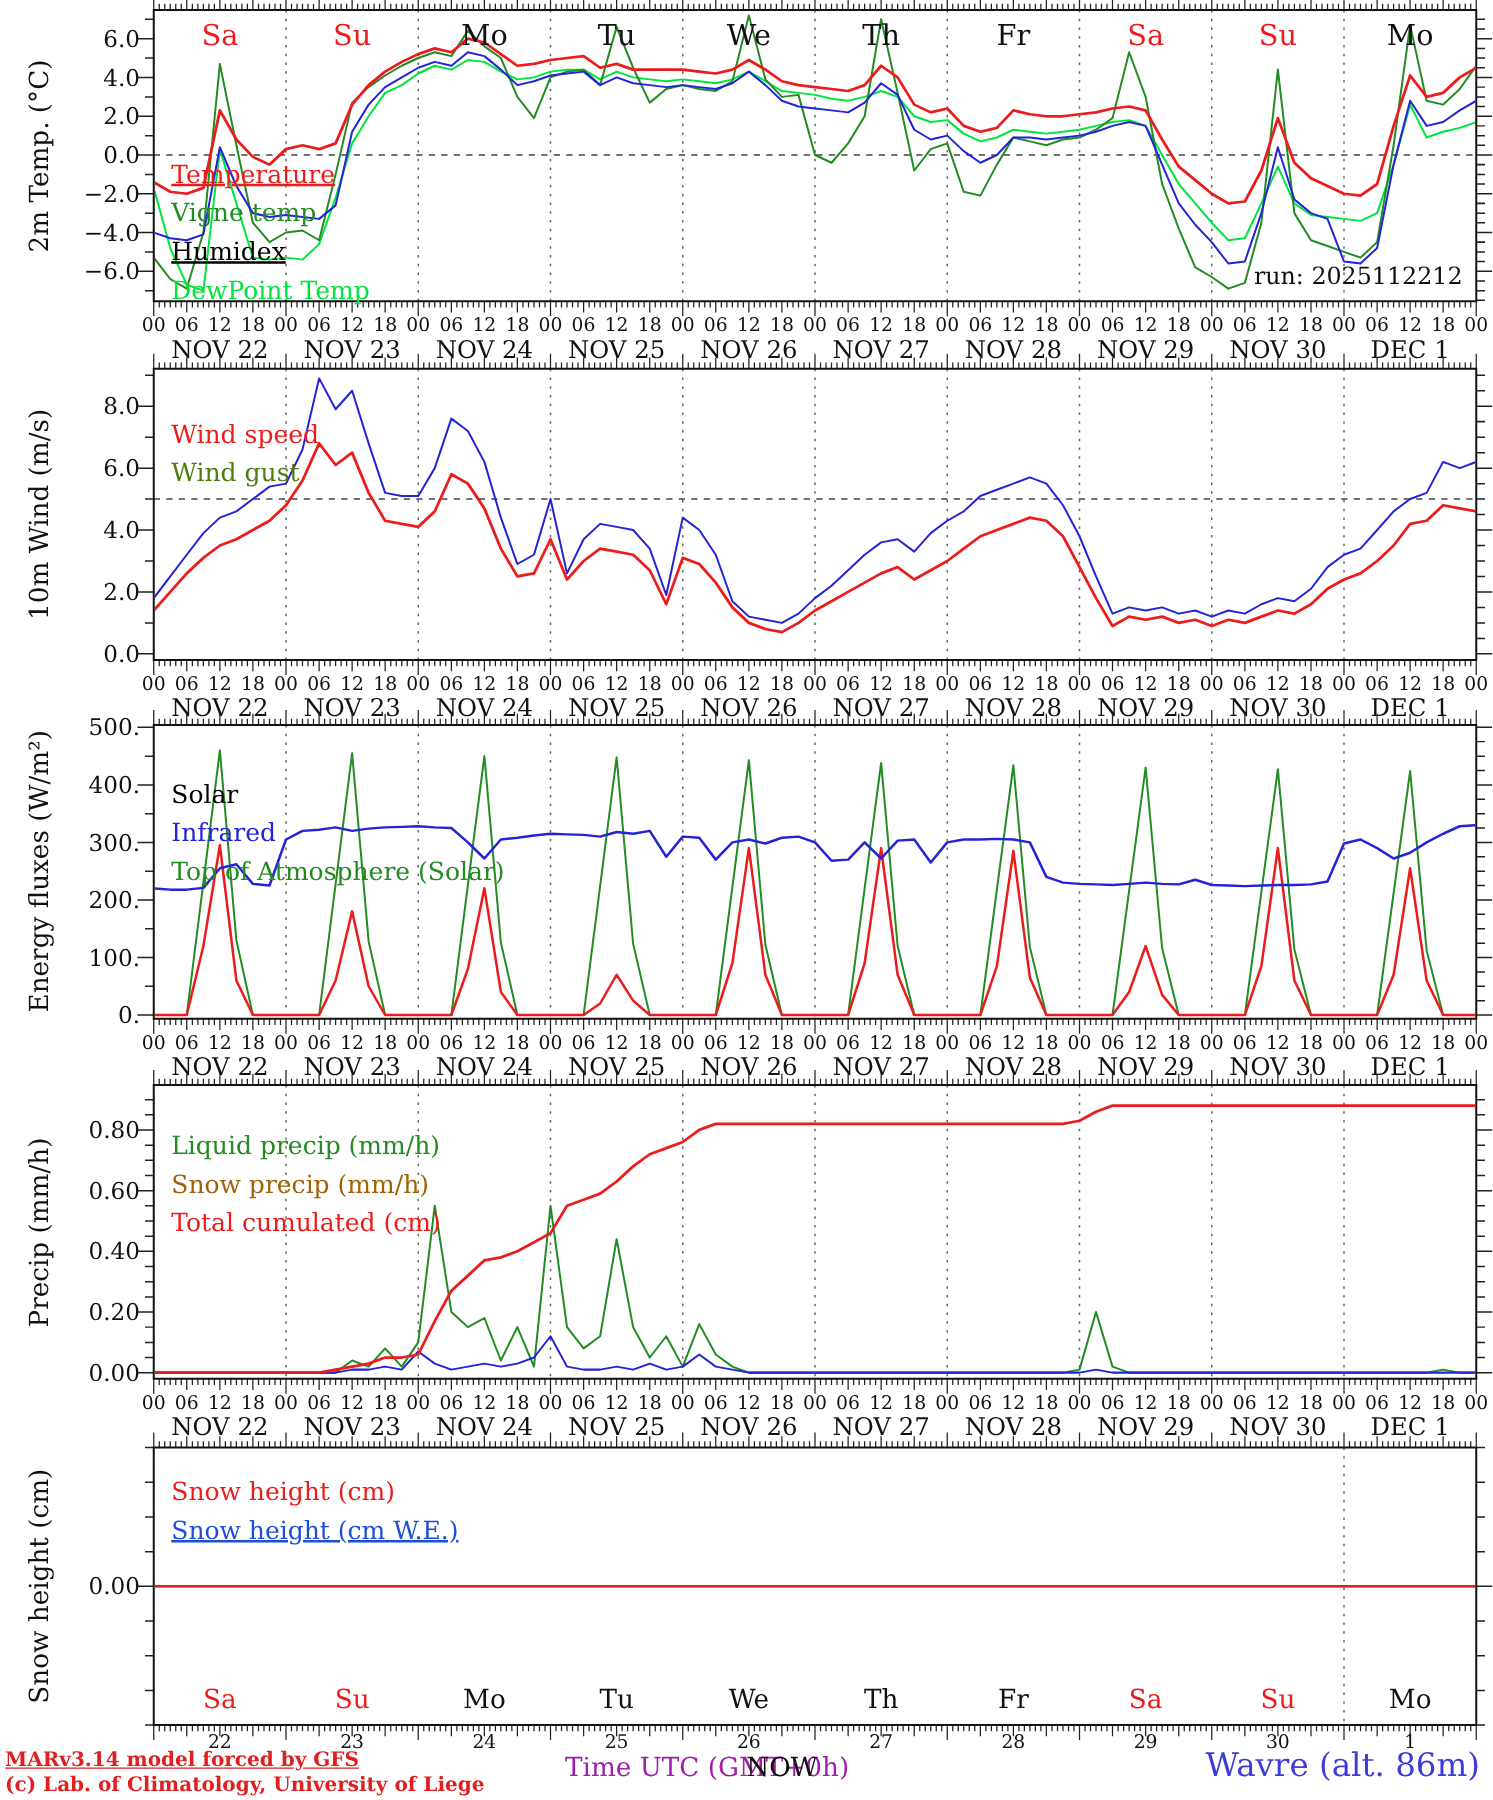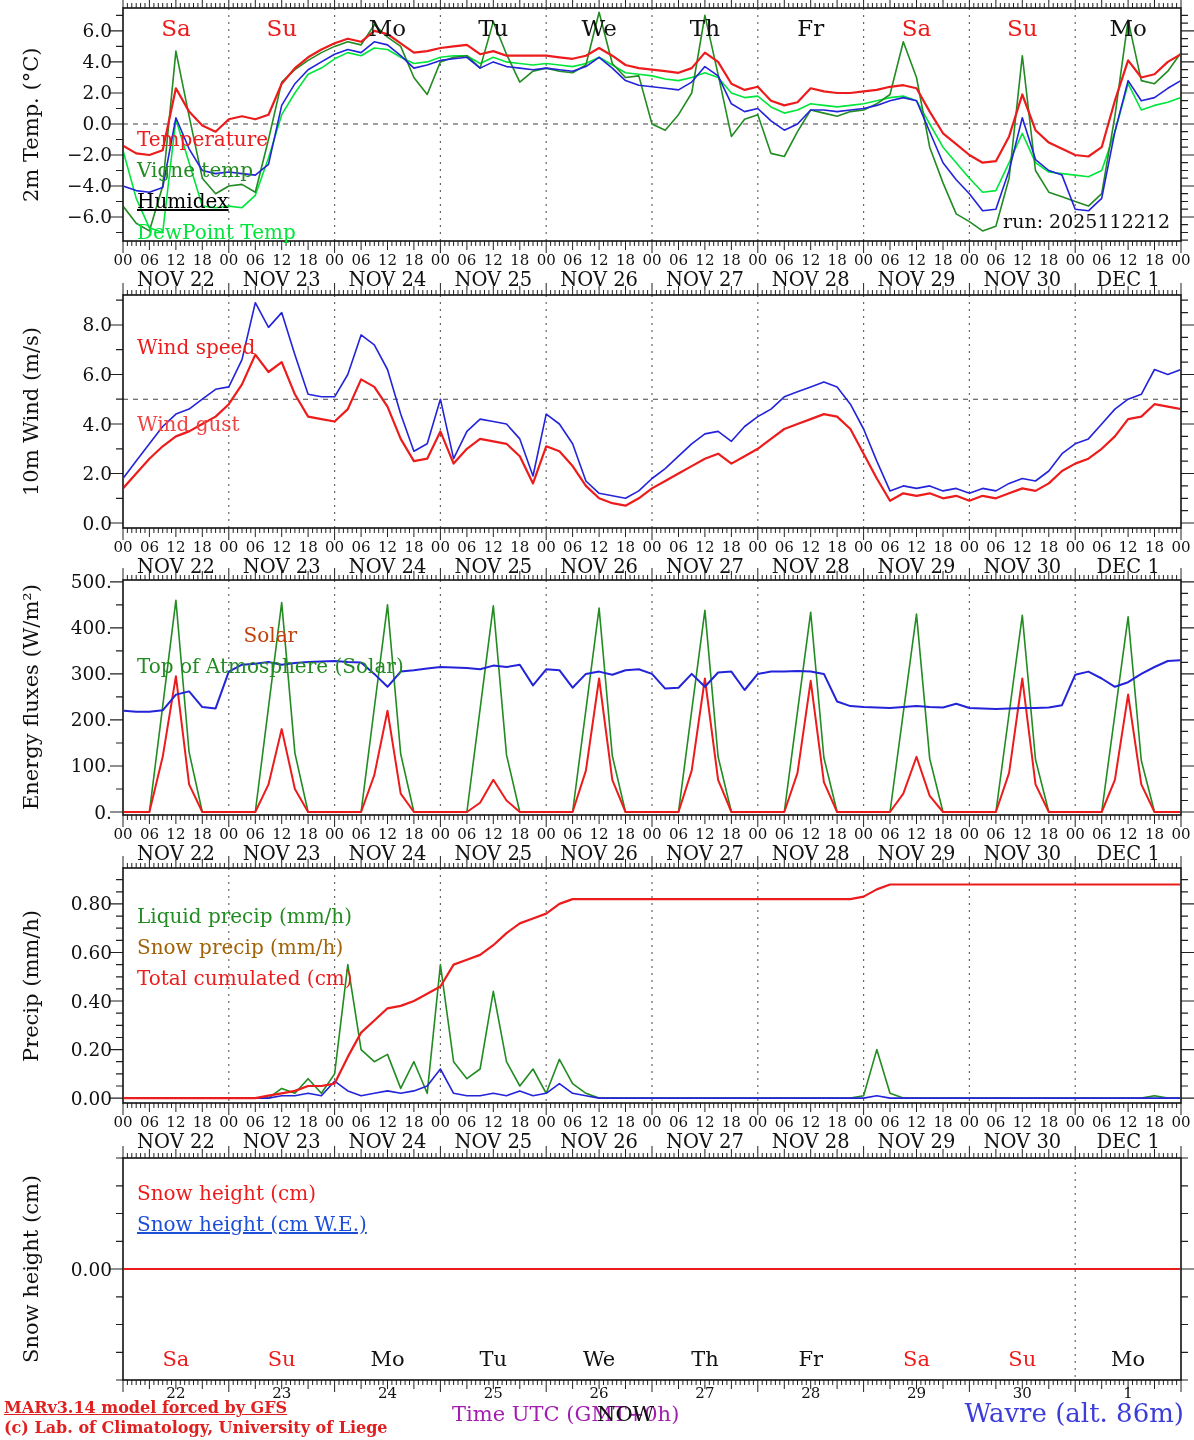--- a/index.html
+++ b/index.html
@@ -370,34 +370,35 @@
       <text x="1128.1" y="1398" font-size="15" text-anchor="middle" fill="#111111" font-family="&quot;DejaVu Serif&quot;, serif">1</text>
     </svg>
 
   <div class="ylab" style="left:14px;top:8px;height:233px;width:34px;">2m Temp. (°C)</div>
   <div class="ylab" style="left:14px;top:295px;height:233px;width:34px;">10m Wind (m/s)</div>
   <div class="ylab" style="left:14px;top:580px;height:235px;width:34px;">Energy fluxes (W/m²)</div>
   <div class="ylab" style="left:14px;top:868px;height:235px;width:34px;">Precip (mm/h)</div>
   <div class="ylab" style="left:14px;top:1158px;height:222px;width:34px;">Snow height (cm)</div>
 
   <div class="legend" style="left:137px;top:124px;">
-    <div class="li" style="color: rgb(236, 28, 28);">Temperature</div>
+    <div class="li" style="color: rgb(236, 28, 28); text-decoration: underline;">Temperature</div>
     <div class="li" style="color: rgb(34, 139, 34);">Vigne temp</div>
     <div class="li" style="color: #000000; text-decoration: underline;">Humidex</div>
     <div class="li" style="color: rgb(0, 229, 60);">DewPoint Temp</div>
   </div>
   <div class="runlab">run: 2025112212</div>
 
   <div class="legend" style="left:137px;top:332px;">
     <div class="li" style="color: rgb(236, 28, 28);">Wind speed</div>
-    <div class="li" style="color: #ef4444; margin-top: 46px;">Wind gust</div>
+    <div class="li" style="color: #4d7c0f;">Wind gust</div>
   </div>
 
   <div class="legend" style="left:137px;top:620px;">
-    <div class="li" style="color: #c2410c; text-align: center;">Solar</div>
+    <div class="li" style="color: #000000;">Solar</div>
+    <div class="li" style="color: rgb(35, 35, 217);">Infrared</div>
     <div class="li" style="color: rgb(34, 139, 34);">Top of Atmosphere (Solar)</div>
   </div>
 
   <div class="legend" style="left:137px;top:901px;">
     <div class="li" style="color: rgb(34, 139, 34);">Liquid precip (mm/h)</div>
     <div class="li" style="color: #a16207;">Snow precip (mm/h)</div>
     <div class="li" style="color: rgb(236, 28, 28);">Total cumulated (cm)</div>
   </div>
 
   <div class="legend" style="left:137px;top:1178px;">

